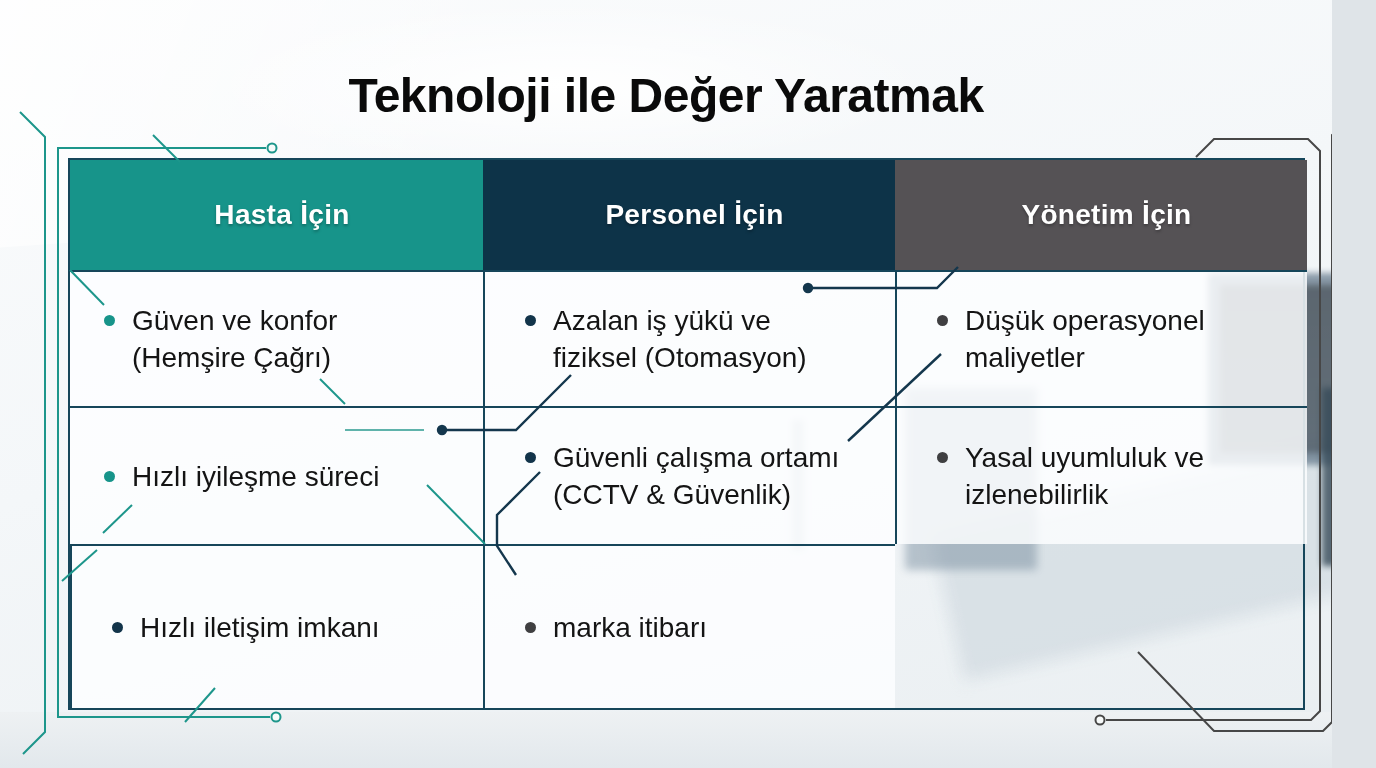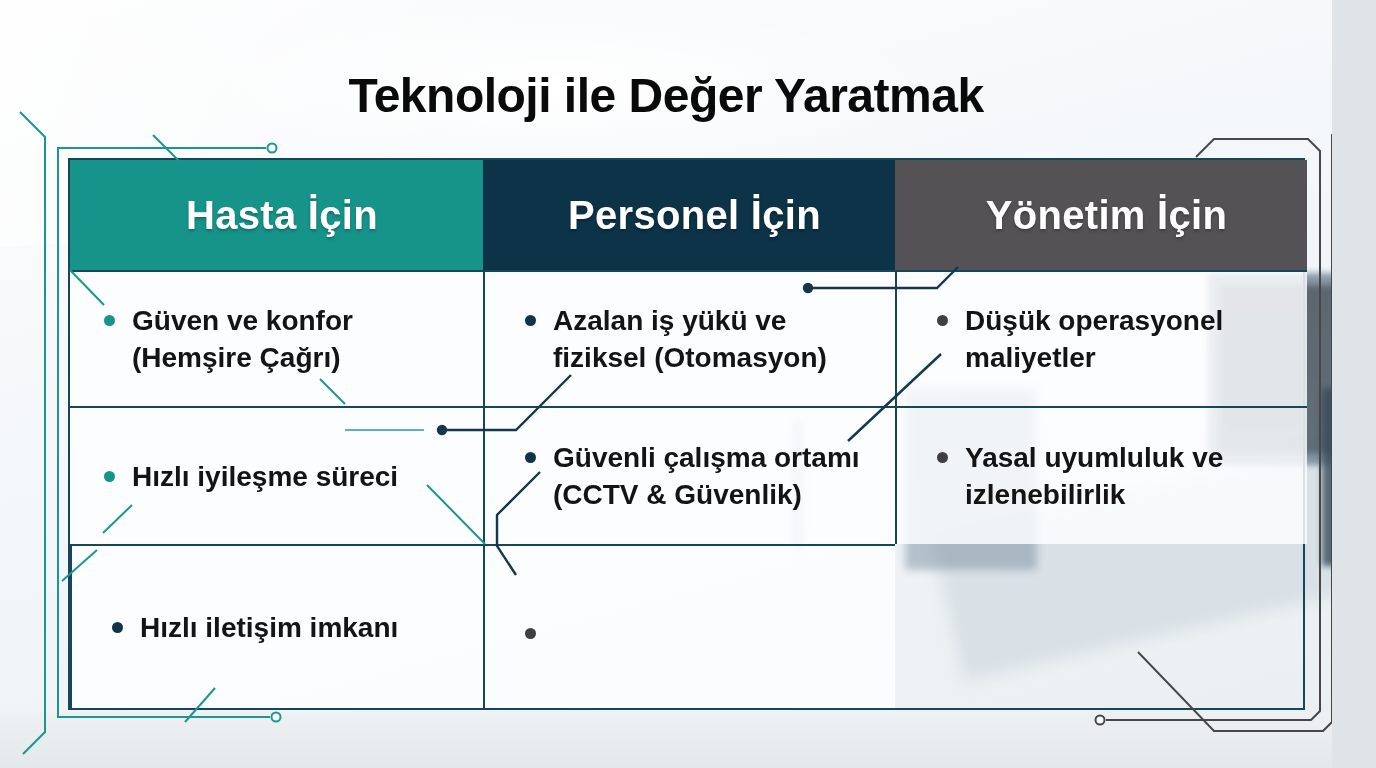--- a/index.html
+++ b/index.html
@@ -28,24 +28,24 @@
 
   
   .title{position:absolute;z-index:3;top:36px;left:0;width:100%;text-align:center;
          font-size:48px;font-weight:700;letter-spacing:-.5px;color:#0a0a0a;}
 
   
   .tbl{position:absolute;z-index:2;left:68px;top:158px;width:1237px;height:552px;
        display:grid;grid-template-columns:413px 412px 412px;grid-template-rows:110px 136px 138px 1fr;
        border:2px solid #16465a;box-sizing:border-box;}
   .th{display:flex;align-items:center;justify-content:center;
-      color:#ffffff;font-size:40px;font-weight:700;letter-spacing:.3px;
+      color:#ffffff;font-size:28px;font-weight:700;letter-spacing:.3px;
       text-shadow:0 2px 3px rgba(0,0,0,.28);padding-left:11px;}
   .td{background:rgba(253,254,255,.84);border-top:2px solid #16465a;
-      display:flex;align-items:center;padding:6px 18px 6px 34px;box-sizing:border-box;font-weight:bold;}
+      display:flex;align-items:center;padding:6px 18px 6px 34px;box-sizing:border-box;}
   .td.bl{border-left:2px solid #16465a;padding-left:40px;}
   .li{display:flex;align-items:flex-start;gap:17px;}
   .dot{flex:0 0 11px;width:11px;height:11px;border-radius:50%;margin-top:13px;}
   .txt{font-size:28px;line-height:37px;color:#141414;}
 
   
   .traces{position:absolute;inset:0;z-index:4;pointer-events:none;}
 </style>
 </head>
 <body>
@@ -127,20 +127,21 @@
           <span class="dot" style="background: rgb(18, 52, 74);"></span>
           <div class="txt">
             <div>Hızlı iletişim imkanı</div>
           </div>
         </div>
       </div>
       <div class="td bl">
         <div class="li">
           <span class="dot" style="background: rgb(63, 63, 65);"></span>
           <div class="txt">
+            <div>marka itibarı</div>
           </div>
         </div>
       </div>
     </div>
 
   <svg class="traces" width="1376" height="768" viewBox="0 0 1376 768">
 
     <g stroke="#1d968b" stroke-width="2" fill="none">
       <path d="M20,112 L45,137 L45,732 L23,754"></path>
       <path d="M266,148 L58,148 L58,717 L270,717"></path>

